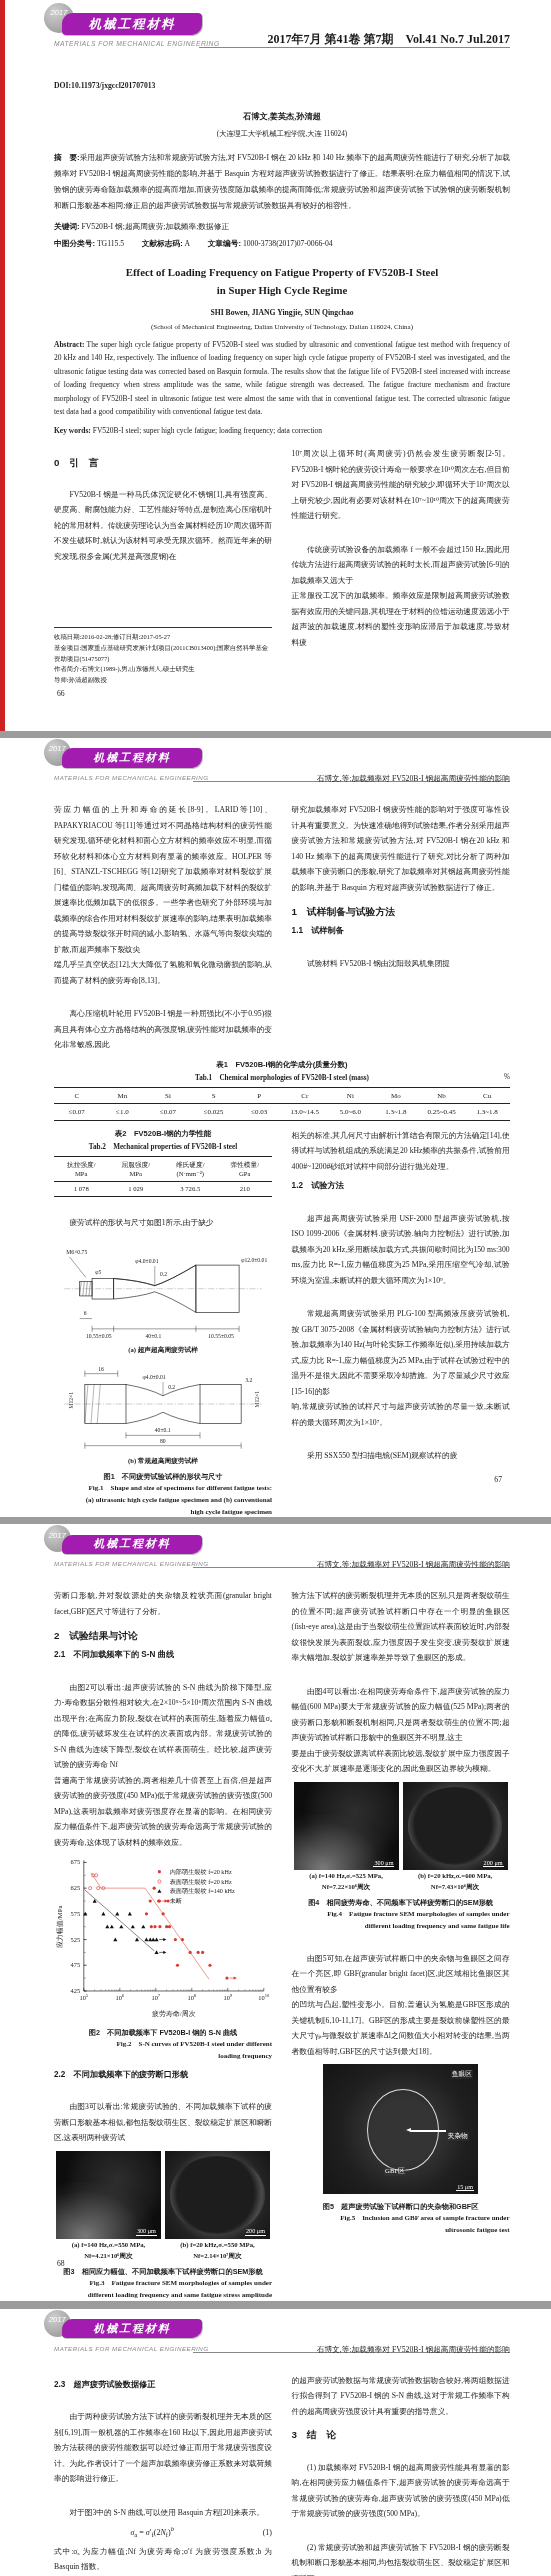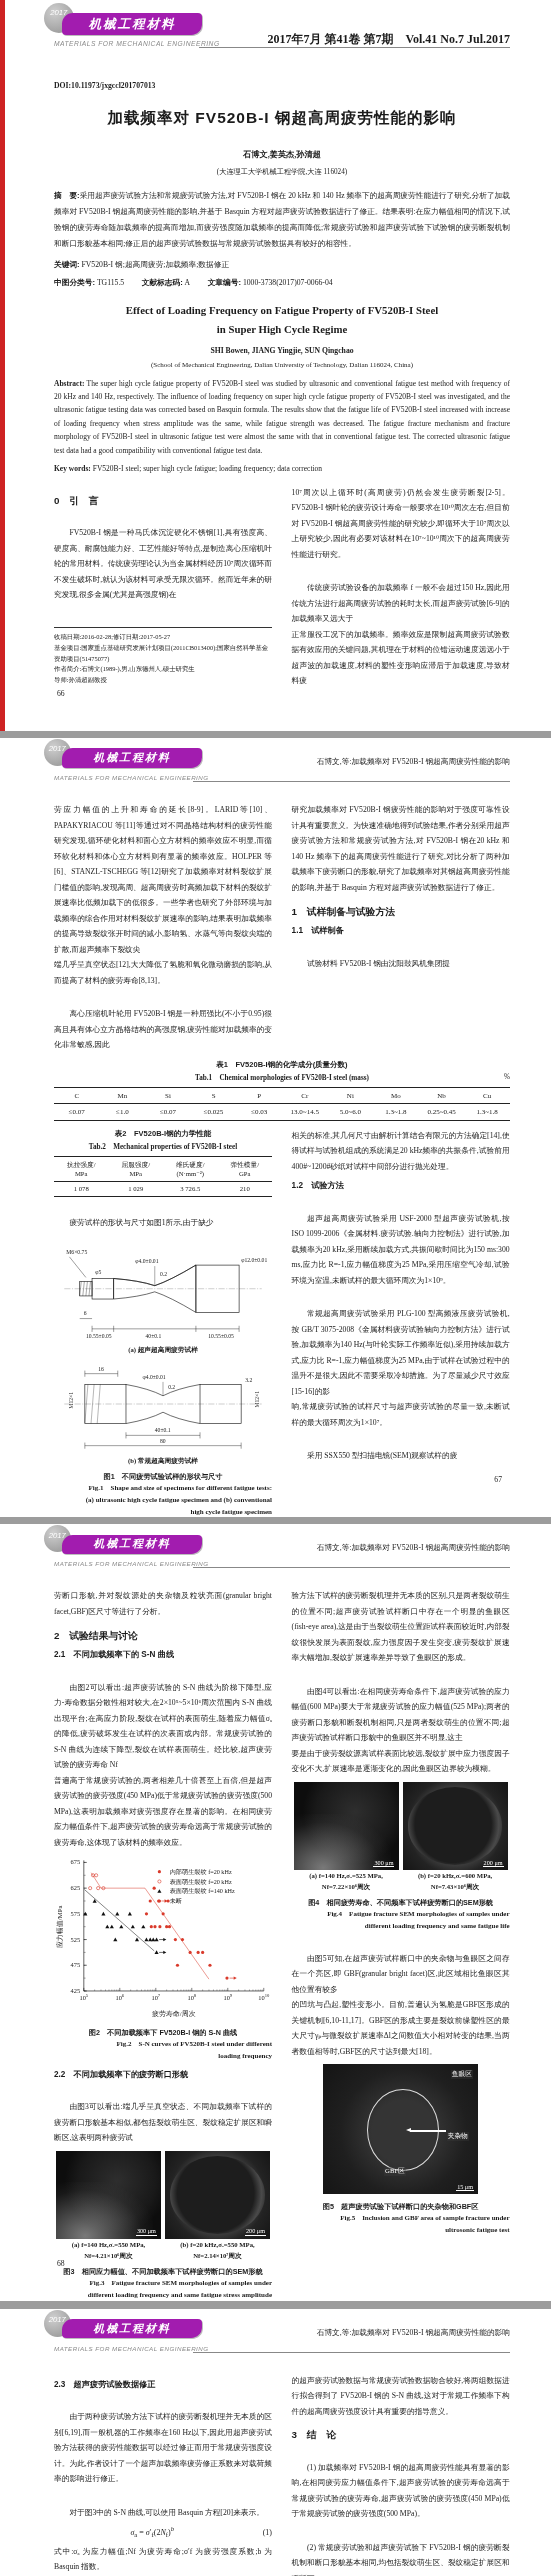--- a/index.html
+++ b/index.html
@@ -21,21 +21,21 @@
   .logo-banner { position:absolute; left:18.5px; top:13.4px; width:140px; height:21.6px;
      background:#a21caf; border-radius:10.8px 4.1px 10.8px 4.1px; color:#fff;
      font:italic bold 12.4px "Liberation Sans",sans-serif; letter-spacing:2.1px;
      display:flex; align-items:center; justify-content:center;
      box-shadow:1px 1px 0 #bdbdbd; }
   .logo-en { position:absolute; left:10.3px; top:40px; width:216px;
      font:italic 6.7px "Liberation Sans",sans-serif; color:#8a8a8a; letter-spacing:0.5px;
      white-space:nowrap; }
   .mast-rule { position:absolute; left:155px; right:0; top:47px; height:0.5px; background:#888; }
   .issue-line { position:absolute; right:0; top:31px; font-weight:bold; font-size:12px; }
-  .running-head { position:absolute; right:0; top:19px; font-size:7.7px; }
+  .running-head { position:absolute; right:0; top:36px; font-size:7.7px; }
   .mast-sm .logo-en { top:36px; font-size:6.2px; }
   .mast-sm .logo-banner { top:10.3px; height:19.6px; font-size:10.8px; }
   .mast-sm .logo-circle { top:1px; width:27px; height:27px; }
   .mast-sm .mast-rule { top:43px; left:149px; }
 
   
   .red-strip { position:absolute; left:0; top:0; width:5.2px; height:100%; background:#ce2222; }
   .doi { font-size:7.7px; font-weight:bold; margin:4.1px 0 0 0; }
   .title-cn { text-align:center; font:bold 15.5px "Liberation Sans",sans-serif;
      letter-spacing:1px; margin:17.5px 0 0 0; }
@@ -125,21 +125,20 @@
         <div class="logo-circle">
             <span>2017</span>
           </div>
         <div class="logo-banner">机械工程材料</div>
         <div class="logo-en">MATERIALS FOR MECHANICAL ENGINEERING</div>
       </div>
       <div class="mast-rule"></div>
       <div class="issue-line">2017年7月 第41卷 第7期　Vol.41 No.7 Jul.2017</div>
     </div>
     <div class="doi">DOI:10.11973/jxgccl201707013</div>
-    <h1 class="title-cn">加载频率对 FV520B-I 钢超高周疲劳性能的影响</h1>
     <div class="authors-cn">石博文,姜英杰,孙清超</div>
     <div class="affil-cn">(大连理工大学机械工程学院,大连 116024)</div>
     <p class="abs"><b>摘　要:</b><span>采用超声疲劳试验方法和常规疲劳试验方法,对 FV520B-I 钢在 20 kHz 和 140 Hz 频率下的超高周疲劳性能进行了研究,分析了加载频率对 FV520B-I 钢超高周疲劳性能的影响,并基于 Basquin 方程对超声疲劳试验数据进行了修正。结果表明:在应力幅值相同的情况下,试验钢的疲劳寿命随加载频率的提高而增加,而疲劳强度随加载频率的提高而降低;常规疲劳试验和超声疲劳试验下试验钢的疲劳断裂机制和断口形貌基本相同;修正后的超声疲劳试验数据与常规疲劳试验数据具有较好的相容性。</span></p>
     <p class="kwline"><b>关键词:</b> <span>FV520B-I 钢;超高周疲劳;加载频率;数据修正</span></p>
     <div class="clcline">
       <span><b>中图分类号:</b> <span>TG115.5</span></span>
       <span><b>文献标志码:</b> <span>A</span></span>
       <span><b>文章编号:</b> <span>1000-3738(2017)07-0066-04</span></span>
     </div>
     <h2 class="title-en"><span>Effect of Loading Frequency on Fatigue Property of FV520B-I Steel</span><br><span>in Super High Cycle Regime</span></h2>
@@ -517,21 +516,21 @@
             </svg>
           <div class="fig-caption-cn">图2　不同加载频率下 FV520B-I 钢的 S-N 曲线</div>
           <div class="fig-caption-en">
             <div>Fig.2　S-N curves of FV520B-I steel under different</div>
             <div>loading frequency</div>
           </div>
         </div>
         <div>
 
         <div class="blk h2">2.2　不同加载频率下的疲劳断口形貌</div>
-            <div class="blk p">由图3可以看出:端几乎呈真空状态、不同加载频率下试样的疲劳断口形貌基本相似,都包括裂纹萌生区、裂纹稳定扩展区和瞬断区,这表明两种疲劳试</div>
+            <div class="blk p">由图3可以看出:常规疲劳试验的、不同加载频率下试样的疲劳断口形貌基本相似,都包括裂纹萌生区、裂纹稳定扩展区和瞬断区,这表明两种疲劳试</div>
           </div>
         <div class="fig">
           <div class="sem-pair">
             <div class="sem sem-a">
                 <span class="sbar">300 μm</span>
               </div>
             <div class="sem sem-b">
                 <span class="sbar">200 μm</span>
               </div>
           </div>

